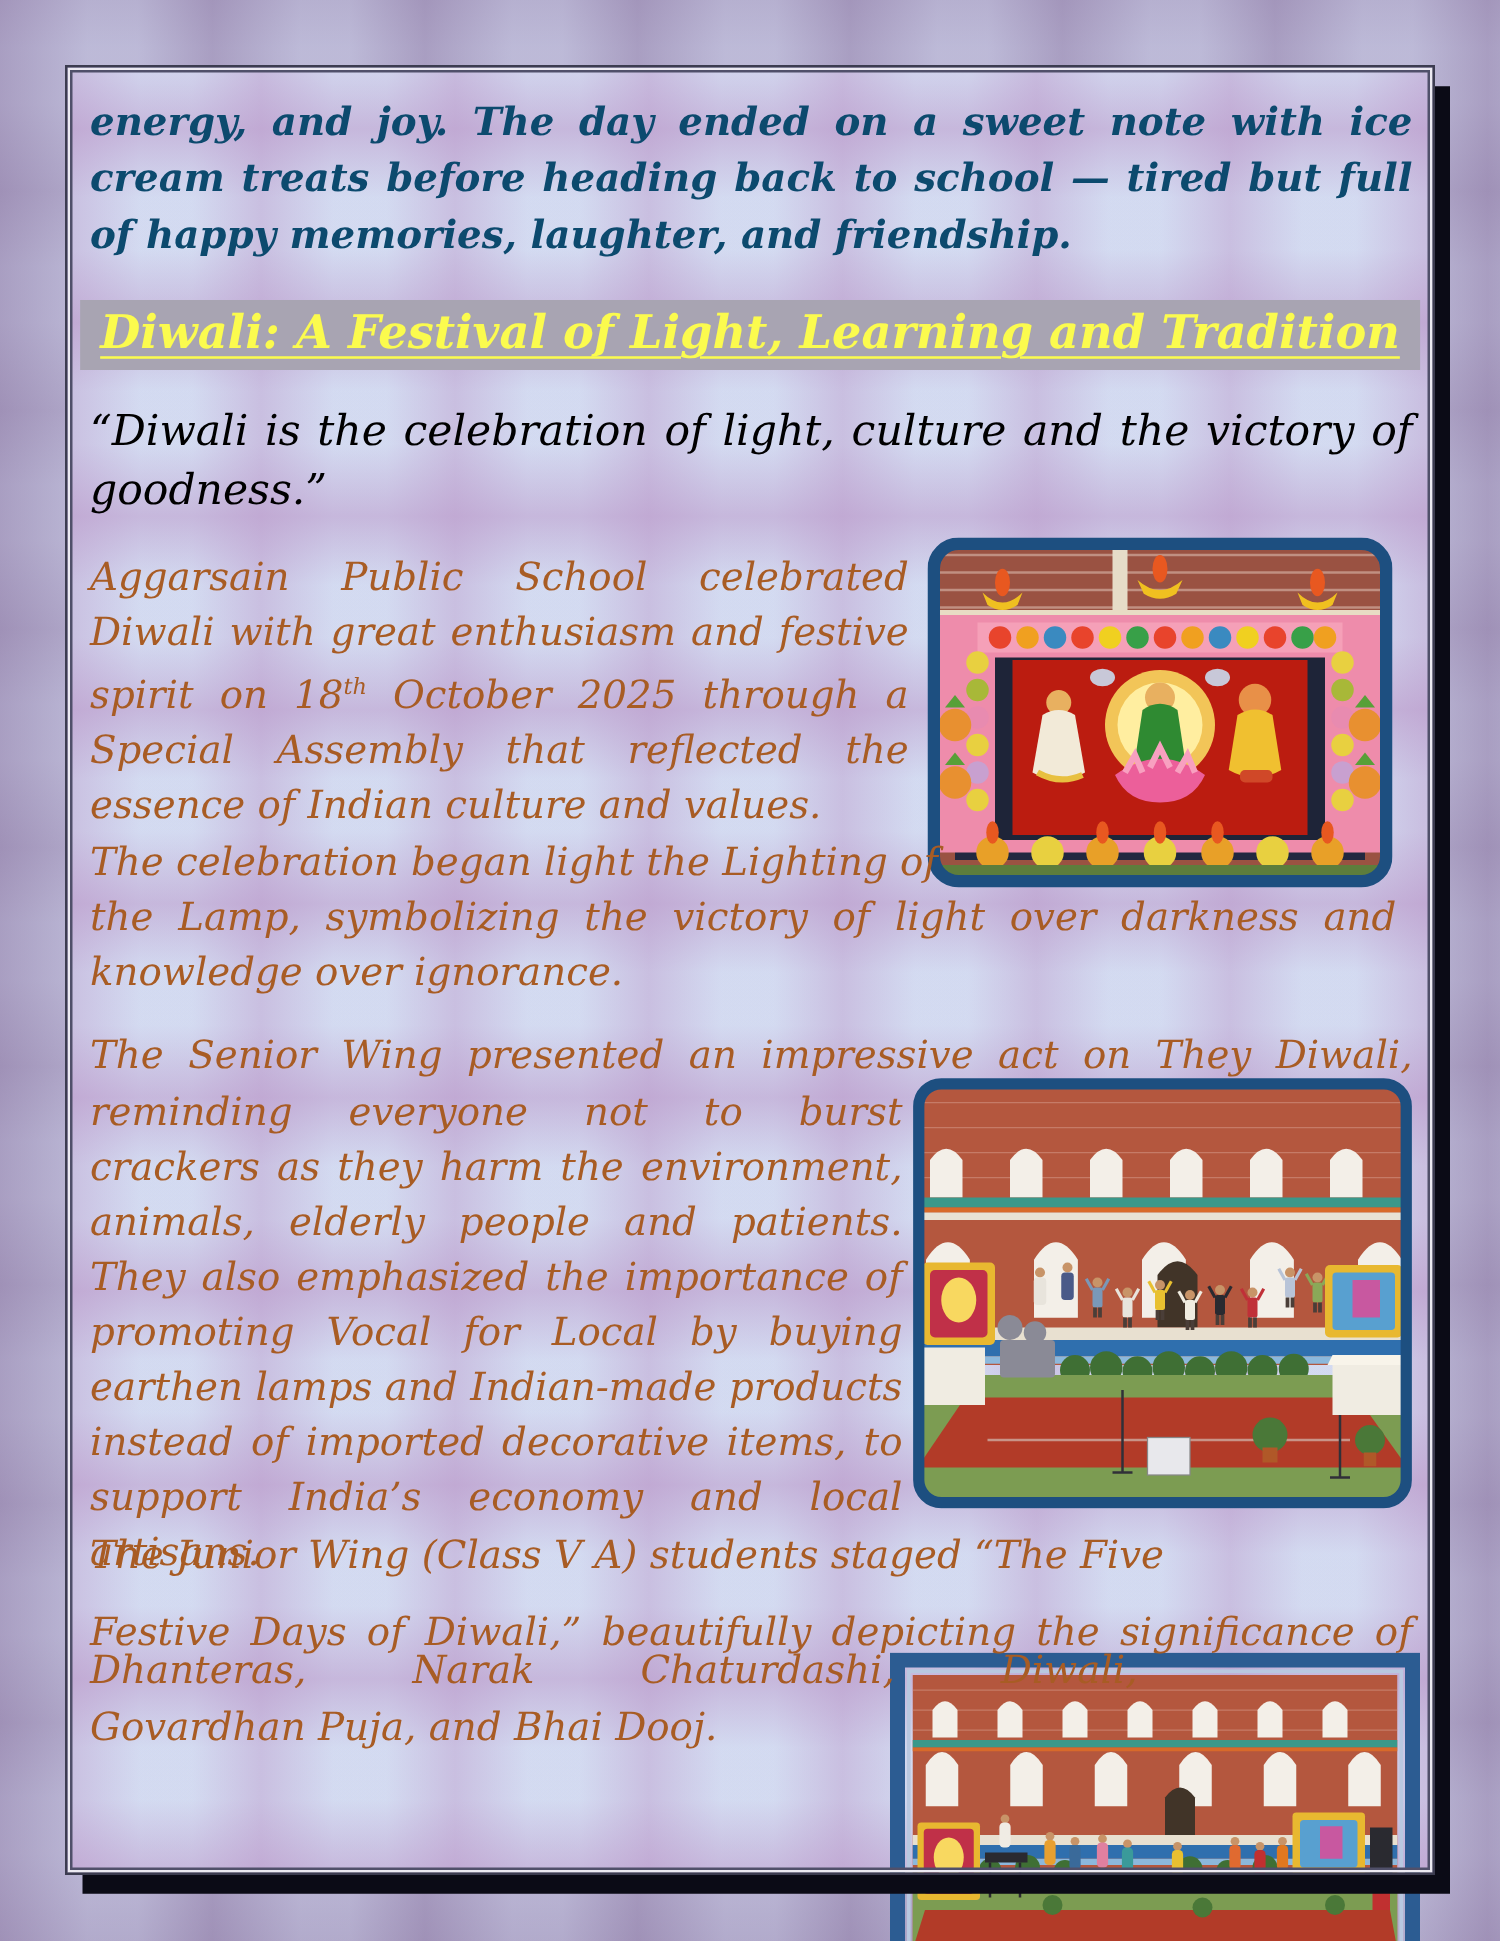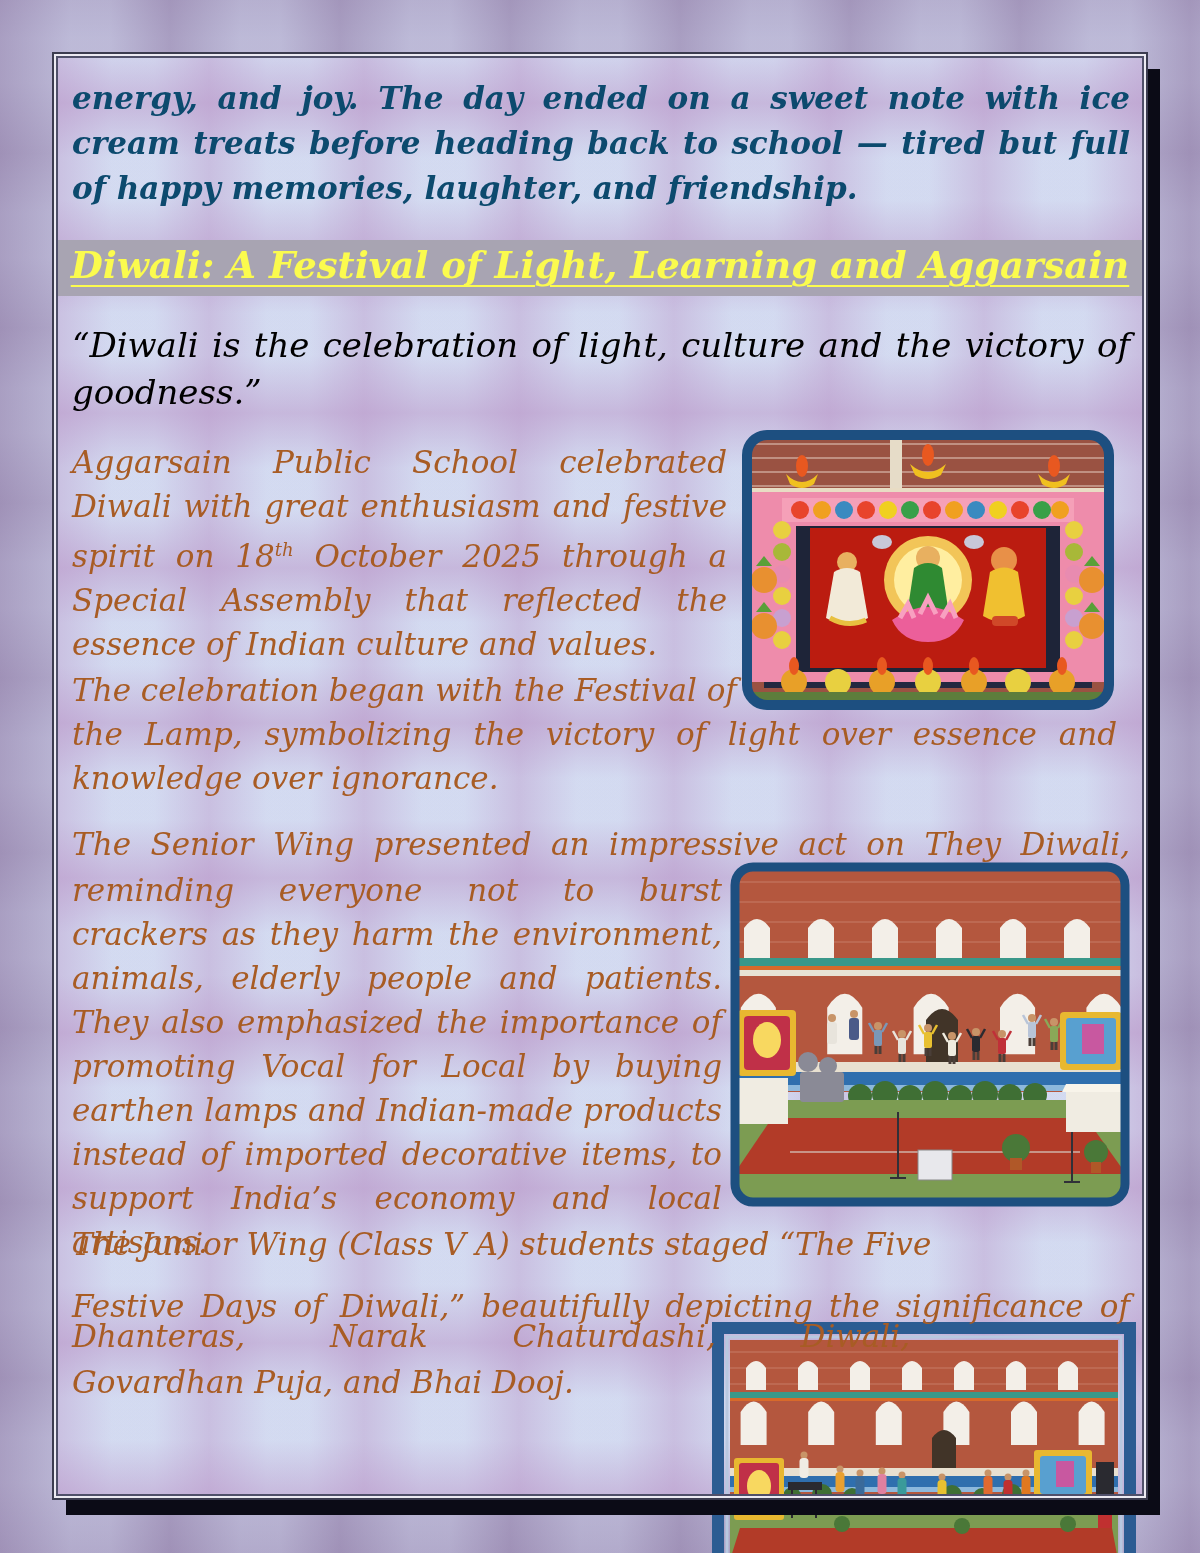--- a/index.html
+++ b/index.html
@@ -49,29 +49,29 @@
   .photo3{left:712px;top:1322px;width:424px;height:231px;overflow:hidden;}
 </style>
 </head>
 <body>
 
 <div class="page-bg"></div>
 
 <div class="txt intro">energy, and joy. The day ended on a sweet note with ice cream treats before heading back to school — tired but full of happy memories, laughter, and friendship.</div>
 
 <div class="txt heading-wrap">
-  <span class="heading">Diwali: A Festival of Light, Learning and Aggarsain</span>
+  <span class="heading">Diwali: A Festival of Light, Learning and Tradition</span>
 </div>
 
 <div class="txt quote">“Diwali is the celebration of light, culture and the victory of goodness.”</div>
 
 <div class="txt body-txt just p1"><span>Aggarsain Public School celebrated Diwali with great enthusiasm and festive spirit on 18</span><sup>th</sup><span> October 2025 through a Special Assembly that reflected the essence of Indian culture and values.</span></div>
 
-<div class="txt body-txt p2a">The celebration began with the Festival of</div>
-<div class="txt body-txt just p2b">the Lamp, symbolizing the victory of light over essence and knowledge over ignorance.</div>
+<div class="txt body-txt p2a">The celebration began light the Lighting of</div>
+<div class="txt body-txt just p2b">the Lamp, symbolizing the victory of light over darkness and knowledge over ignorance.</div>
 
 <div class="txt body-txt force-just p3a">The Senior Wing presented an impressive act on They Diwali,</div>
 <div class="txt body-txt just p3b">reminding everyone not to burst crackers as they harm the environment, animals, elderly people and patients. They also emphasized the importance of promoting Vocal for Local by buying earthen lamps and Indian-made products instead of imported decorative items, to support India’s economy and local artisans.</div>
 
 <div class="txt body-txt p4a">The Junior Wing (Class V A) students staged “The Five</div>
 <div class="txt body-txt force-just p4b">Festive Days of Diwali,” beautifully depicting the significance of</div>
 <div class="txt body-txt force-just p4c">Dhanteras, Narak Chaturdashi, Diwali,</div>
 <div class="txt body-txt p4d">Govardhan Puja, and Bhai Dooj.</div>
 
 <div class="photo photo1" role="img" aria-label="Happy Diwali decorated board with deity poster, paper diyas and garlands">

